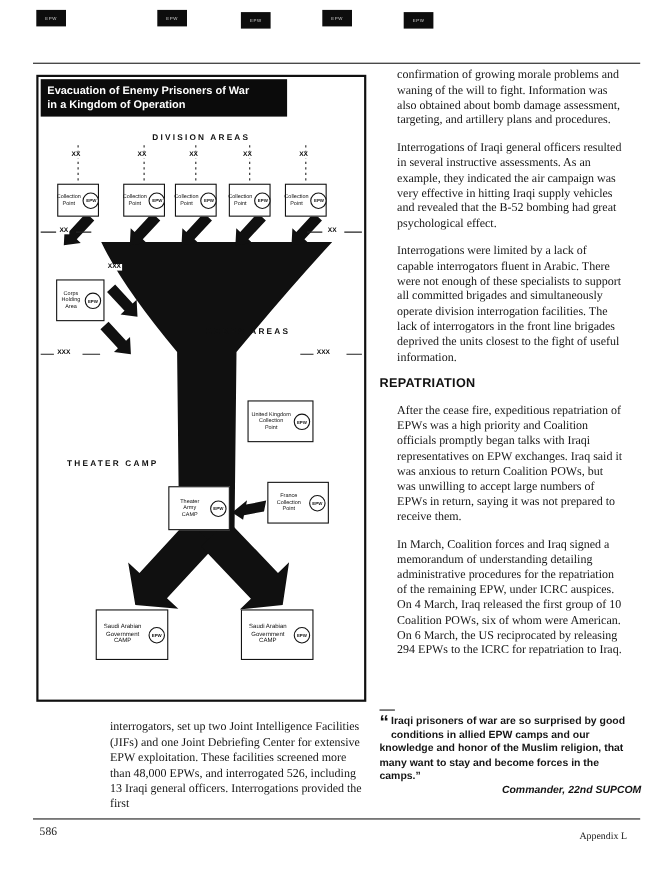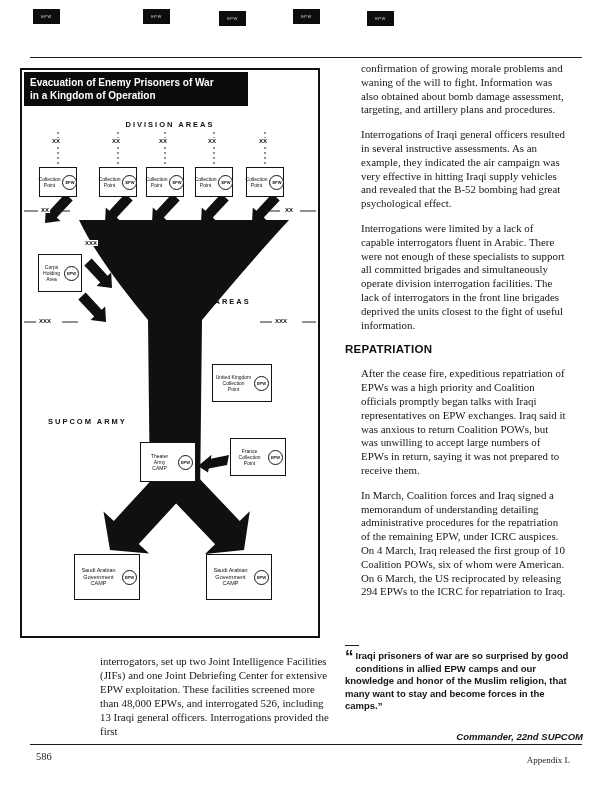--- a/index.html
+++ b/index.html
@@ -12,21 +12,21 @@
 
   
   .artifact {
     position:absolute; width:27px; height:15px; background:#0d0d0d;
     color:#d8d8d8; font:4px "Liberation Sans", sans-serif;
     display:flex; align-items:center; justify-content:center; letter-spacing:.5px;
   }
 
   
   .figure {
-    position:absolute; left:20px; top:68px; width:300px; height:570px;
+    position:absolute; left:33px; top:68px; width:300px; height:570px;
     border:2px solid #101010; box-sizing:border-box; background:#fff;
   }
   .flows { position:absolute; left:0; top:0; width:296px; height:566px; }
   .dg-title {
     position:absolute; left:2px; top:2px; width:224px; background:#0b0b0b; color:#fff;
     font:bold 10px/1.3 "Liberation Sans", sans-serif; padding:4px 6px; box-sizing:border-box;
     z-index:3;
   }
   .dg-title span { display:block; }
   .dg-label {
@@ -69,21 +69,21 @@
     font:10.9px/14px "Liberation Serif", serif; color:#161616;
   }
   .cont-text p { margin:0; }
 
   
   .pull-quote {
     position:absolute; left:345px; top:650px; width:238px;
     font:bold 9.5px/12.5px "Liberation Sans", sans-serif; color:#141414;
   }
   .pull-quote .qmark { float:left; font-size:17px; line-height:13px; margin-right:2px; }
-  .pull-quote .attr { text-align:right; font-style:italic; margin-top:18px; }
+  .pull-quote .attr { text-align:right; font-style:italic; margin-top:0; }
   .quote-rule { position:absolute; left:345px; top:645px; width:14px; height:1px; background:#1b1b1b; }
 
   
   .pageno   { position:absolute; left:36px; top:751px; font:10.5px "Liberation Serif", serif; }
   .appendix { position:absolute; right:41px; top:755px; font:9px "Liberation Serif", serif; }
 </style>
 </head>
 <body>
 
 <div class="page">
@@ -151,21 +151,21 @@
       </g>
     </svg>
 
     <div class="dg-title">
       <span>Evacuation of Enemy Prisoners of War</span>
       <span>in a Kingdom of Operation</span>
     </div>
 
     <div class="dg-label lbl-division">DIVISION AREAS</div>
     <div class="dg-label lbl-corps">CORPS AREAS</div>
-    <div class="dg-label lbl-theater">SUPCOM ARMY</div>
+    <div class="dg-label lbl-theater">THEATER CAMP</div>
 
     <span class="unit" style="left:29px;top:68px">XX</span>
     <span class="unit" style="left:89px;top:68px">XX</span>
     <span class="unit" style="left:136px;top:68px">XX</span>
     <span class="unit" style="left:185px;top:68px">XX</span>
     <span class="unit" style="left:236px;top:68px">XX</span>
 
     <span class="unit" style="left:18px;top:137px">XX</span>
     <span class="unit" style="left:262px;top:137px">XX</span>
     <span class="unit" style="left:16px;top:248px">XXX</span>

